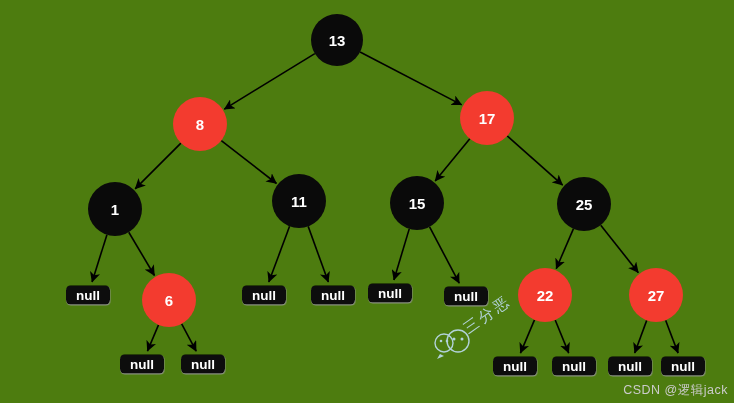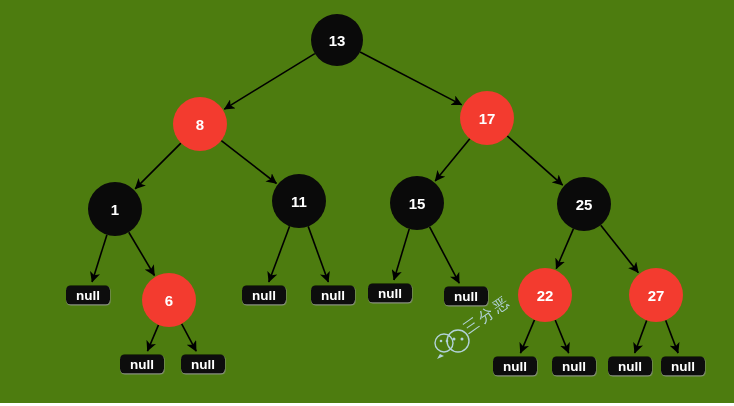--- a/index.html
+++ b/index.html
@@ -186,13 +186,14 @@
               <circle cx="-5" cy="-1" r="1.3"></circle>
               <circle cx="2" cy="-3" r="1.5"></circle>
               <circle cx="10" cy="-3" r="1.5"></circle>
             </g>
           </g>
           <text transform="translate(16,-8) rotate(-35)" class="wm-center-text" fill="#bddcef">三分恶</text>
         </g>
       </g>
   </svg>
 
+  <div class="wm-bottom-right" style="color: rgb(203, 203, 203);">CSDN @逻辑jack</div>
 </div>
 
 </body></html>

